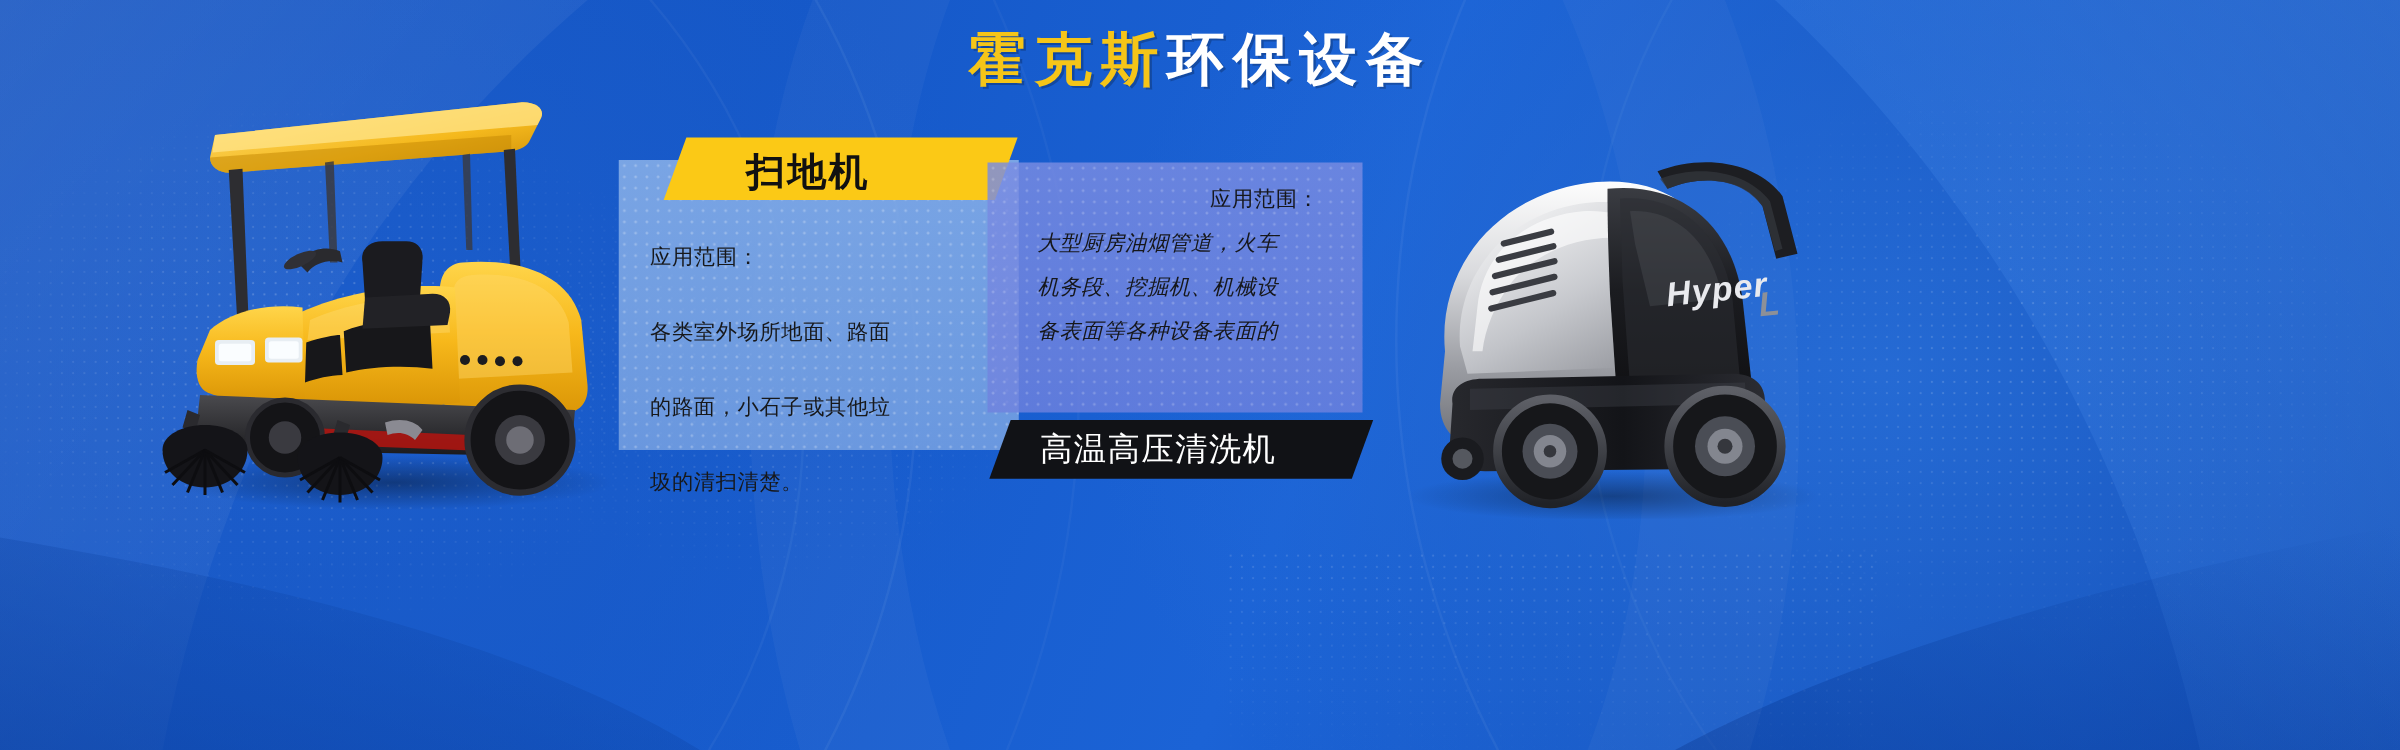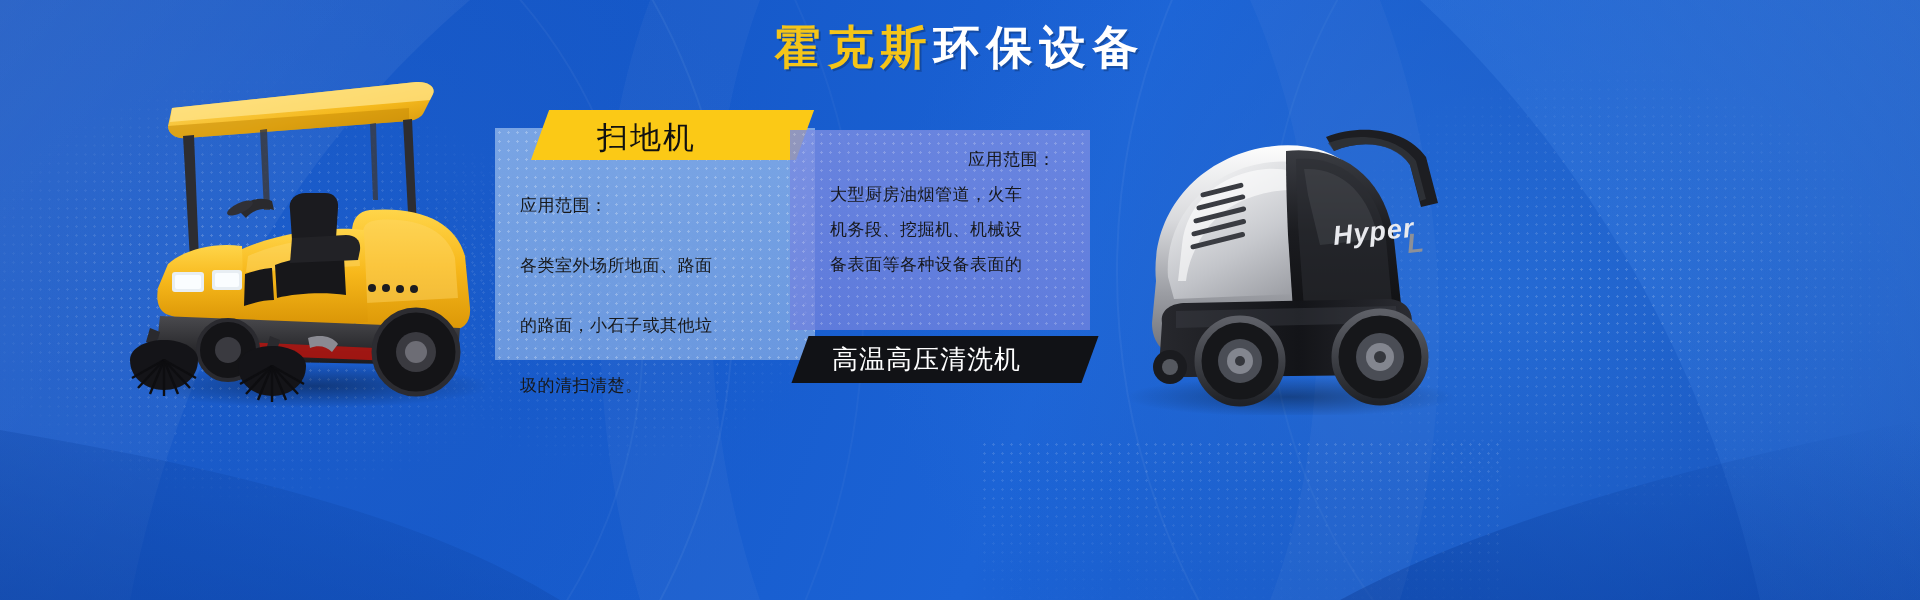--- a/index.html
+++ b/index.html
@@ -64,21 +64,21 @@
     background-image:radial-gradient(rgba(255,255,255,.5) 1px, transparent 1.3px);
     background-size:9px 9px;
   }
   #left-tag{
     position:absolute;left:540px;top:110px;width:265px;height:50px;
     background:#fbc916;
     transform:skewX(-20deg);
   }
   #left-tag-text{
     position:absolute;left:597px;top:118px;width:220px;height:40px;
-    color:#111;font-size:31px;font-weight:400;letter-spacing:2px;line-height:40px;
+    color:#111;font-size:31px;font-weight:700;letter-spacing:2px;line-height:40px;
   }
   #left-body{
     position:absolute;left:520px;top:188px;width:270px;
     color:#17181a;font-size:17px;line-height:35px;letter-spacing:.5px;
   }
   #left-body .lead{display:block;}
   #left-body .ln{display:block;margin-top:25px;}
 
   
   #right-card{
@@ -89,21 +89,21 @@
     position:absolute;inset:0;opacity:.45;
     background-image:radial-gradient(rgba(255,255,255,.45) 1px, transparent 1.3px);
     background-size:9px 9px;
   }
   #right-body{
     position:absolute;left:830px;top:142px;width:246px;
     color:#16171a;font-size:17px;line-height:35px;letter-spacing:.5px;
     text-align:left;
   }
   #right-body .lead{display:block;padding-left:138px;}
-  #right-body .ln{display:block;}
+  #right-body .ln{display:block;font-style:italic;}
   #right-tag{
     position:absolute;left:800px;top:336px;width:290px;height:47px;
     background:#111216;
     transform:skewX(-20deg);
   }
   #right-tag-text{
     position:absolute;left:832px;top:343px;width:250px;height:34px;
     color:#ffffff;font-size:26px;font-weight:500;letter-spacing:1px;line-height:34px;font-family:Liberation Serif, serif;
   }
 

